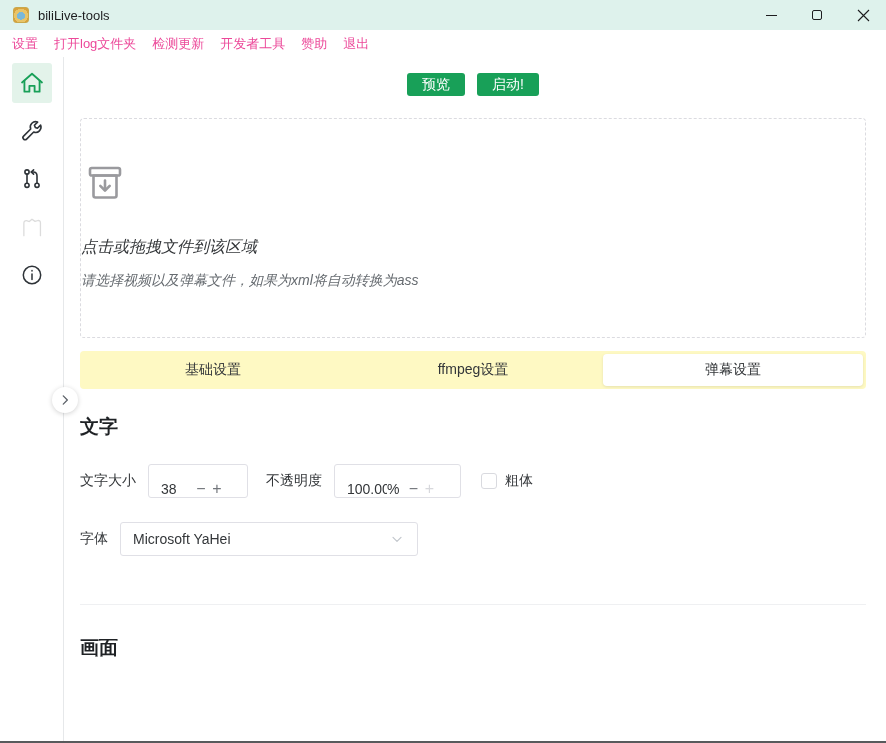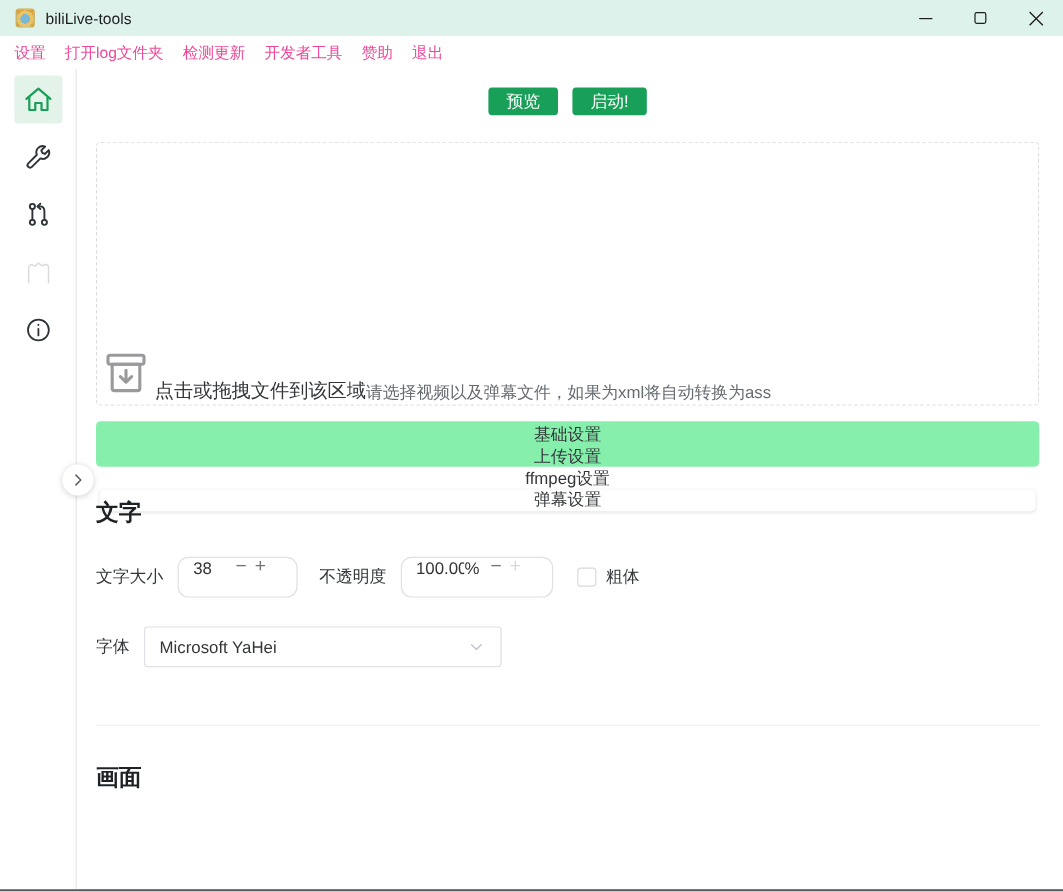--- a/index.html
+++ b/index.html
@@ -33,40 +33,40 @@
   .collapse-btn { position:absolute; left:52px; top:330px; width:26px; height:26px; border-radius:50%; background:#fff;
     box-shadow:0 1px 5px rgba(0,0,0,.18); display:flex; align-items:center; justify-content:center; cursor:pointer; z-index:5; }
 
   
   .main { flex:1; padding:0 20px 0 16px; overflow:hidden; }
   .actions-row { margin-top:16px; display:flex; justify-content:center; gap:12px; }
   .btn-primary { background:#18a058; color:#fff; border:none; border-radius:3px; height:23px; padding:0 15px;
     font-size:14px; font-family:Liberation Sans, sans-serif; cursor:pointer; }
 
   .dropzone { margin-top:22px; height:220px; border:1px dashed #dbdbe0; border-radius:4px;
-    display:flex; flex-direction:row; align-items:flex-end; padding-top:42px; cursor:pointer; background:#fff; }
+    display:flex; flex-direction:column; align-items:flex-start; padding-top:42px; cursor:pointer; background:#fff;font-style:italic; }
   .dropzone-title { margin-top:28px; font-size:16px; color:#333639; }
   .dropzone-hint { margin-top:14px; font-size:14px; color:#666b70; }
 
-  .tabs-rail { margin-top:13px; height:38px; background:#86efac; border-radius:4px; display:flex; padding:3px;flex-direction:column; }
+  .tabs-rail { margin-top:13px; height:38px; background:#fef9c3; border-radius:4px; display:flex; padding:3px; }
   .tab { flex:1; display:flex; align-items:center; justify-content:center; font-size:14px; color:#333639; cursor:pointer; border-radius:4px; }
   .tab.active { background:#fff; box-shadow:0 1px 3px rgba(0,0,0,.10); }
 
   .preset-row { margin-top:14px; display:flex; align-items:center; }
   .field-label { font-size:14px; color:#333639; flex:none; }
   .select { height:34px; border:1px solid #e0e0e6; border-radius:3px; background:#fff; display:flex; align-items:center;
     padding:0 12px; font-size:14px; color:#333639; cursor:pointer; }
   .select .chev { margin-left:auto; }
   .select-preset { flex:1; margin-left:8px; }
   .select-font { width:298px; margin-left:12px; }
 
   .section-title { margin-top:25px; font-size:19px; font-weight:700; color:#1f2225; }
 
   .controls-row { margin-top:24px; display:flex; align-items:center; }
-  .num-box { height:34px; border:1px solid #e0e0e6; border-radius:9px; background:#fff; display:flex; align-items:flex-start; }
+  .num-box { height:34px; border:1px solid #e0e0e6; border-radius:3px; background:#fff; display:flex; align-items:flex-end; }
   .num-box input { border:none; outline:none; font-size:14px; color:#333639; font-family:inherit; padding-left:12px; min-width:0; background:transparent; }
   .stepper { font-size:16px; color:#72767b; width:16px; text-align:center; cursor:pointer; user-select:none; line-height:1; }
   .stepper.disabled { color:#d7d8dc; cursor:default; }
   .suffix { font-size:14px; color:#333639; margin-right:6px; }
   .box-fontsize { width:100px; margin-left:12px; }
   .box-fontsize input { width:44px; }
   .box-opacity { width:127px; margin-left:12px; }
   .box-opacity input { width:52px; }
   .gap-18 { margin-left:18px; }
   .gap-20 { margin-left:20px; }
@@ -171,21 +171,20 @@
           <path d="M12.5 14.5 H35.5 V34.5 Q35.5 36.5 33.5 36.5 H14.5 Q12.5 36.5 12.5 34.5 Z"></path>
           <path d="M24 19.5 V29"></path>
           <path d="M19.3 24.8 L24 29.5 L28.7 24.8"></path>
         </svg>
         <div class="dropzone-title">点击或拖拽文件到该区域</div>
         <div class="dropzone-hint">请选择视频以及弹幕文件，如果为xml将自动转换为ass</div>
       </div>
 
       <div class="tabs-rail">
         <div class="tab">基础设置</div>
-        <div class="tab">上传设置</div>
         <div class="tab">ffmpeg设置</div>
         <div class="tab active">弹幕设置</div>
       </div>
 
 
       <div class="section-title">文字</div>
 
       <div class="controls-row">
         <span class="field-label">文字大小</span>
         <div class="num-box box-fontsize">

